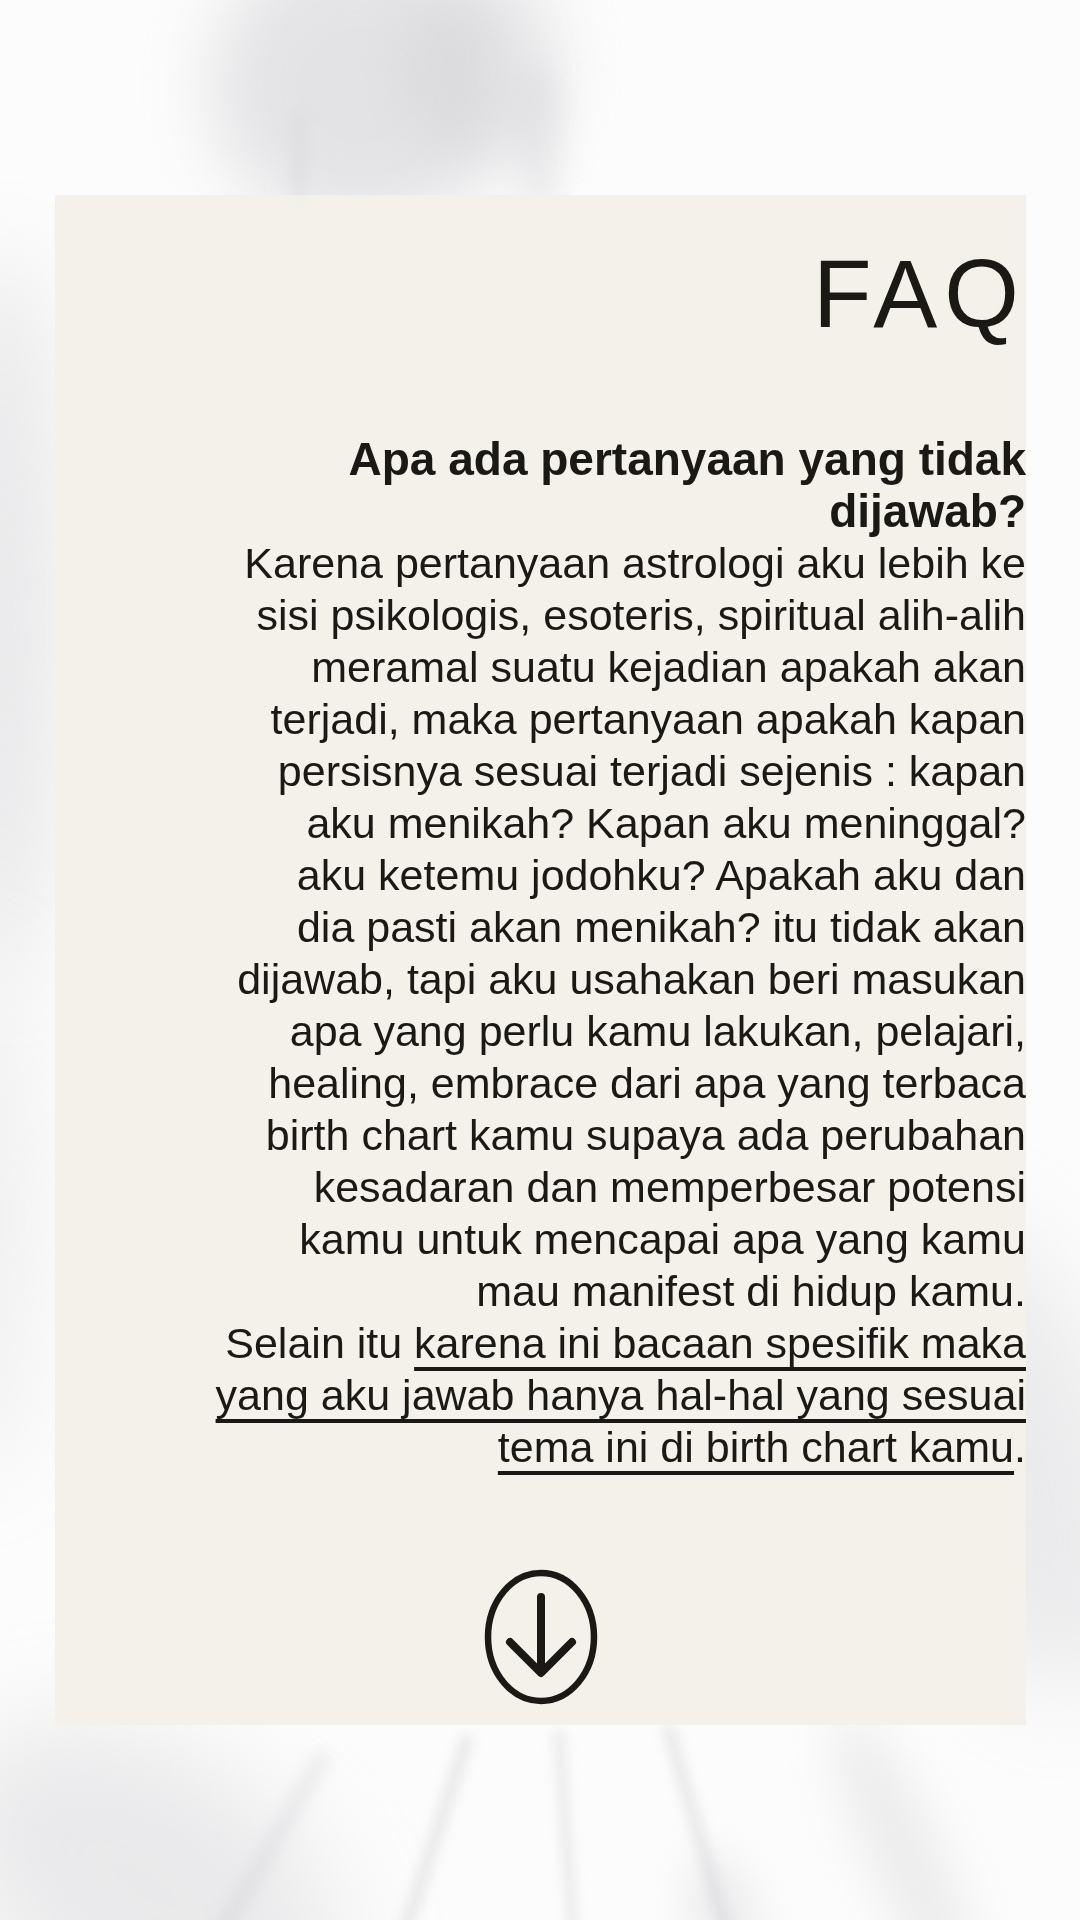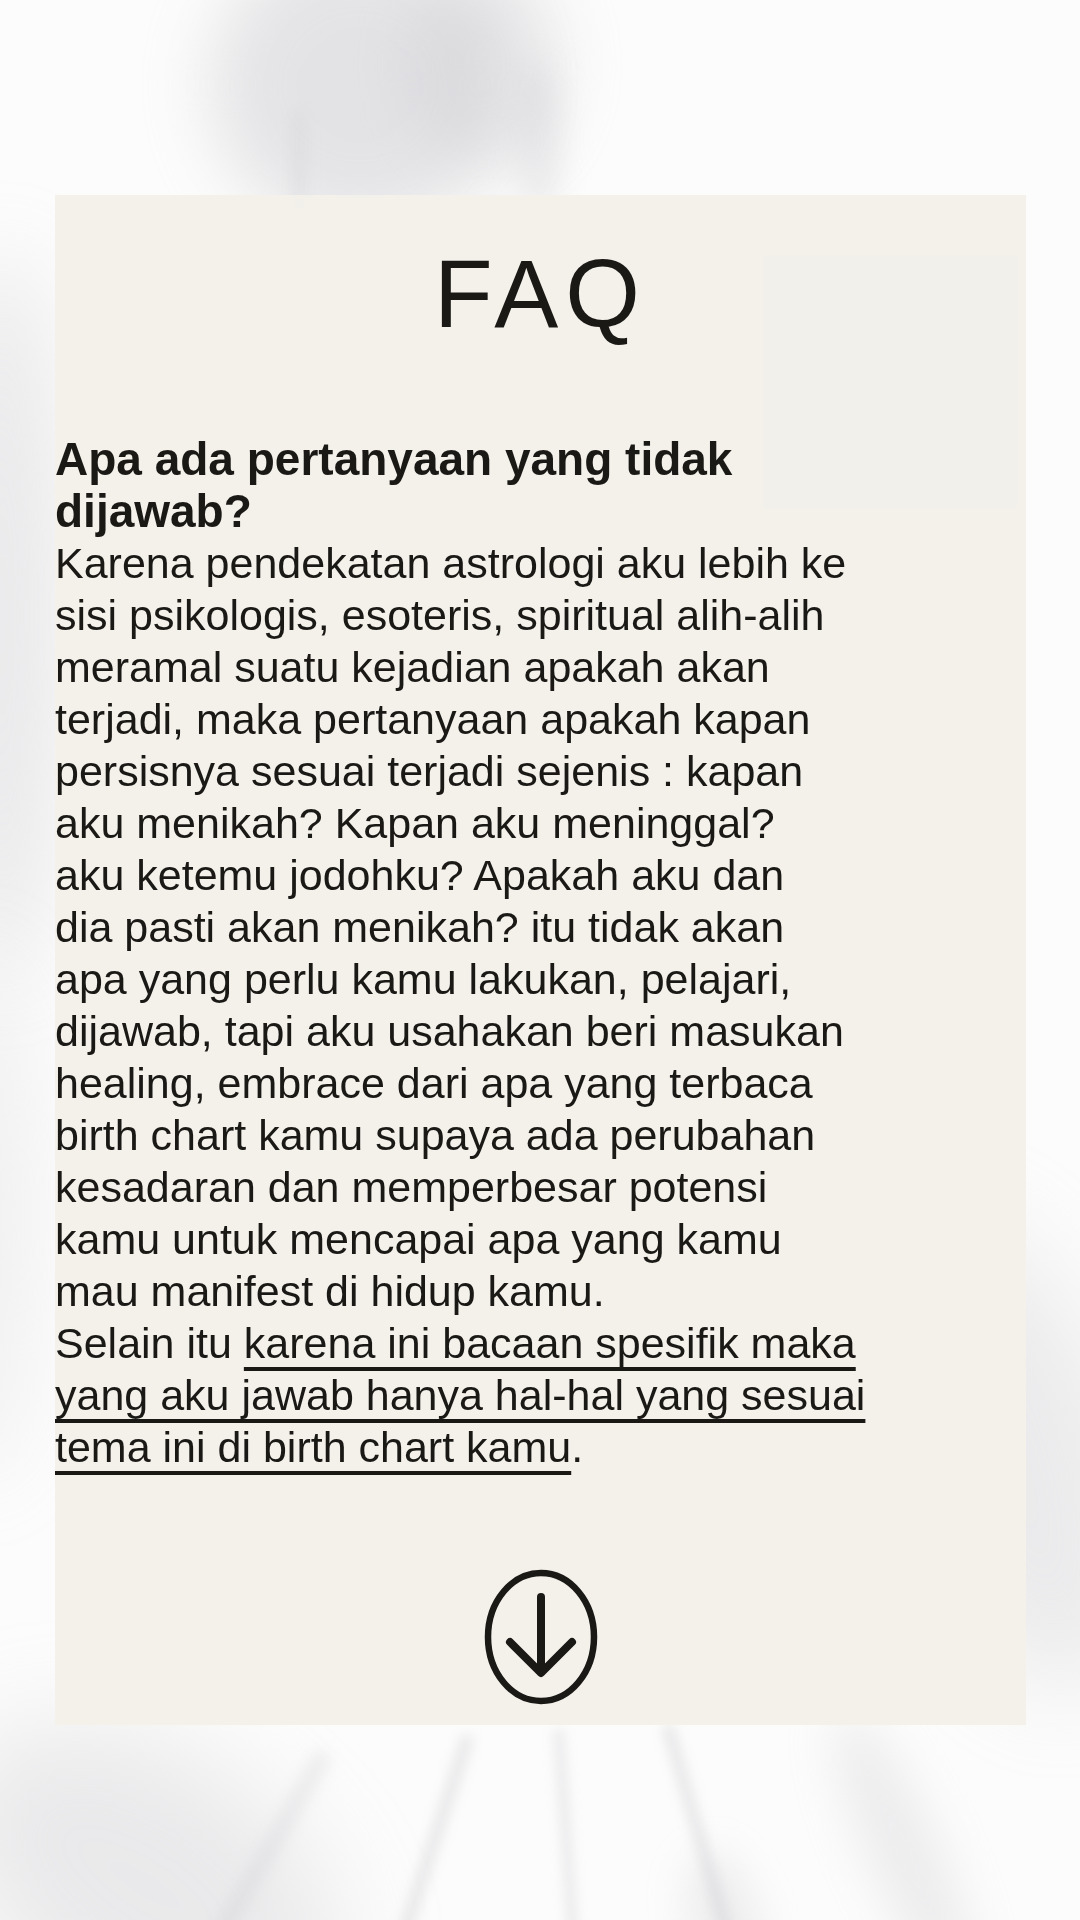--- a/index.html
+++ b/index.html
@@ -31,31 +31,31 @@
   .sh12{left:700px;top:1718px;width:14px;height:290px;filter:blur(6px);opacity:.34;transform:rotate(-16deg);border-radius:8px;}
   .sh13{left:870px;top:1700px;width:70px;height:310px;filter:blur(24px);opacity:.30;transform:rotate(-24deg);}
   .sh14{left:690px;top:1850px;width:70px;height:150px;filter:blur(20px);opacity:.28;transform:rotate(-14deg);}
 
   .card{
     position:absolute;left:55px;top:195px;width:971px;height:1530px;
     background:rgba(242,240,233,0.96);
   }
   .faq-title{
     margin:46px 0 0 0;
-    text-align:center;
+    text-align:right;
     font-size:96px;
     font-weight:300;
     letter-spacing:7px;
     line-height:1.1;
     color:var(--text);
   }
   .question{margin-top:86px;}
   .question .line{font-weight:700;font-size:46px;}
   .line{
-    text-align:left;
+    text-align:right;
     font-size:43px;
     line-height:52px;
     color:var(--text);
     white-space:nowrap;
   }
   .u{
     text-decoration:underline;
     text-decoration-thickness:4px;
     text-underline-offset:9px;
     margin-top:26px;
@@ -89,30 +89,30 @@
     <div class="sh sh14"></div>
   </div>
 
   <div class="card">
     <div class="faq-title">FAQ</div>
     <div class="question">
         <div class="line">Apa ada pertanyaan yang tidak</div>
         <div class="line">dijawab?</div>
       </div>
     <div class="answer">
-        <div class="line"><span>Karena pendekatan astrologi aku lebih ke</span></div>
+        <div class="line"><span>Karena pertanyaan astrologi aku lebih ke</span></div>
         <div class="line"><span>sisi psikologis, esoteris, spiritual alih-alih</span></div>
         <div class="line"><span>meramal suatu kejadian apakah akan</span></div>
         <div class="line"><span>terjadi, maka pertanyaan apakah kapan</span></div>
         <div class="line"><span>persisnya sesuai terjadi sejenis : kapan</span></div>
         <div class="line"><span>aku menikah? Kapan aku meninggal?</span></div>
         <div class="line"><span>aku ketemu jodohku? Apakah aku dan</span></div>
         <div class="line"><span>dia pasti akan menikah? itu tidak akan</span></div>
+        <div class="line"><span>dijawab, tapi aku usahakan beri masukan</span></div>
         <div class="line"><span>apa yang perlu kamu lakukan, pelajari,</span></div>
-        <div class="line"><span>dijawab, tapi aku usahakan beri masukan</span></div>
         <div class="line"><span>healing, embrace dari apa yang terbaca</span></div>
         <div class="line"><span>birth chart kamu supaya ada perubahan</span></div>
         <div class="line"><span>kesadaran dan memperbesar potensi</span></div>
         <div class="line"><span>kamu untuk mencapai apa yang kamu</span></div>
         <div class="line"><span>mau manifest di hidup kamu.</span></div>
         <div class="line"><span>Selain itu </span><span class="u">karena ini bacaan spesifik maka</span></div>
         <div class="line"><span class="u">yang aku jawab hanya hal-hal yang sesuai</span></div>
         <div class="line"><span class="u">tema ini di birth chart kamu</span><span>.</span></div>
       </div>
     <div class="scroll">

